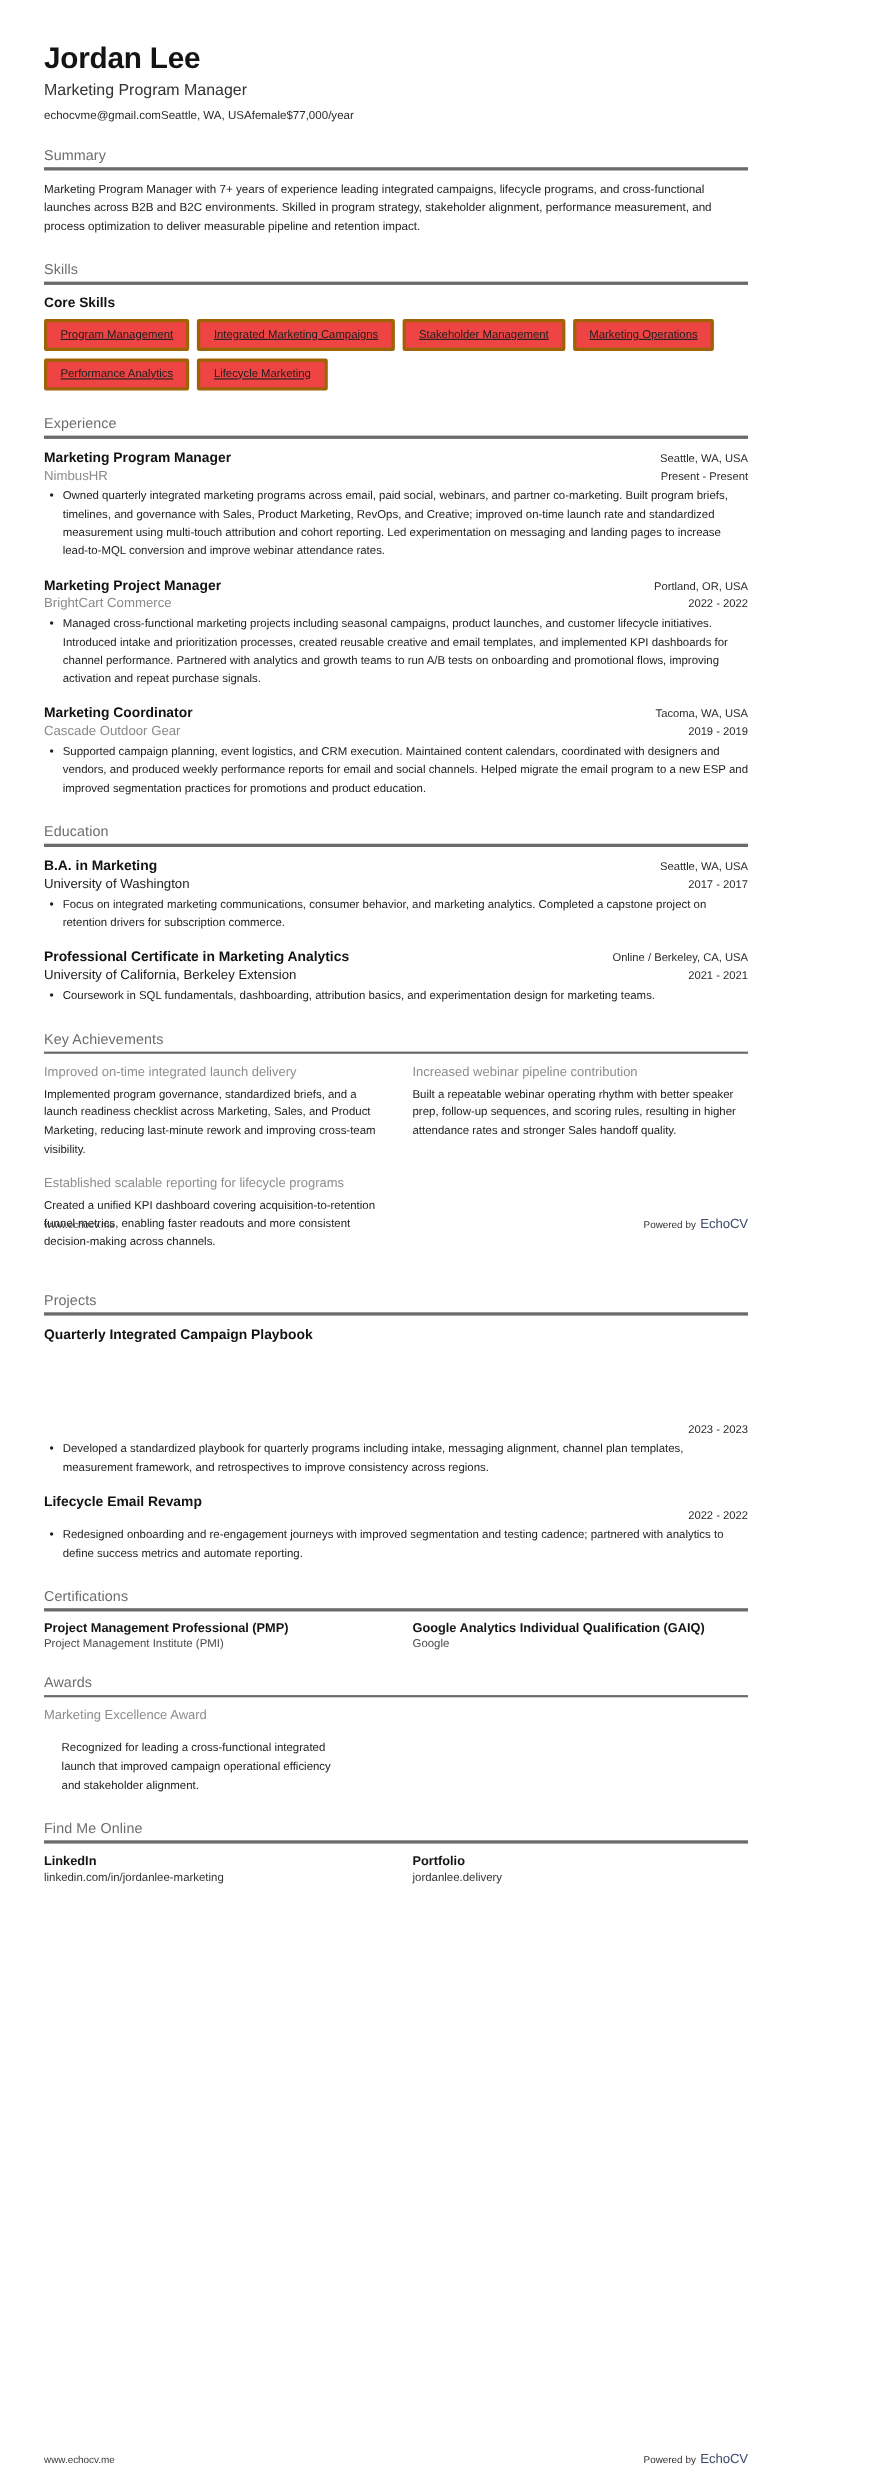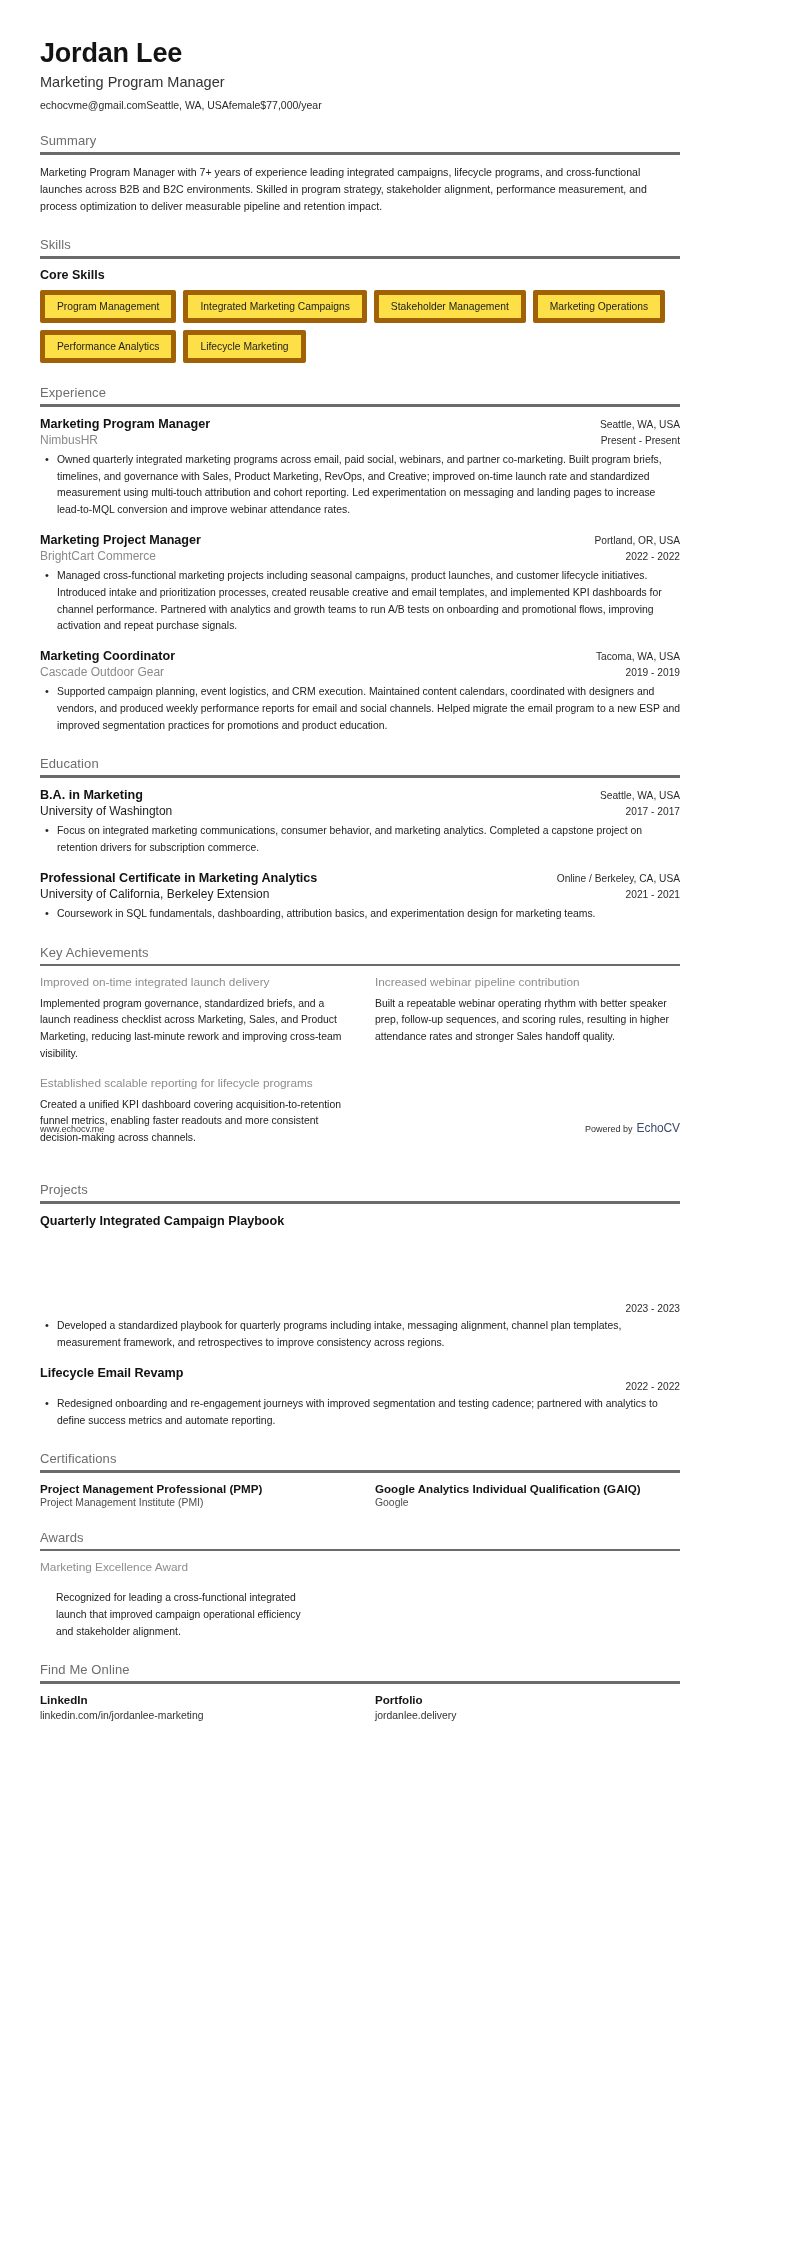--- a/index.html
+++ b/index.html
@@ -78,28 +78,29 @@
     font-weight: bold;
     color: #141414;
     margin: 0 0 8px 0;
   }
   .chips {
     display: flex;
     flex-wrap: wrap;
     gap: 7px;
   }
   .chip {
-    border: 5px solid #a16207;
+    border: 3px solid #a16207;
     border-radius: 2px;
     padding: 6px 12px;
     font-size: 10.3px;
     color: #1e1e1e;
-    background: #fde047;
+    background: #ef4444;
     line-height: 1.1;
     white-space: nowrap;
+    text-decoration: underline;
   }
 
   
   .entry { margin-bottom: 13px; }
   .entry:last-child { margin-bottom: 0; }
   .entry-row {
     display: flex;
     justify-content: space-between;
     align-items: baseline;
     gap: 16px;
@@ -239,21 +240,20 @@
     font-size: 9px;
     color: #2e2e2e;
     display: flex;
     align-items: baseline;
     gap: 4px;
   }
   .footer-brand .brand-name {
     font-size: 12px;
     color: #3e4a6b;
     letter-spacing: -0.1px;
-    margin-top: 16px;
   }
   #footer-mid { top: 1105px; }
   #footer-bottom { top: 2228px; }
 
   .spacer-break { height: 74px; }
 </style>
 </head>
 <body>
 
 <div class="page">

